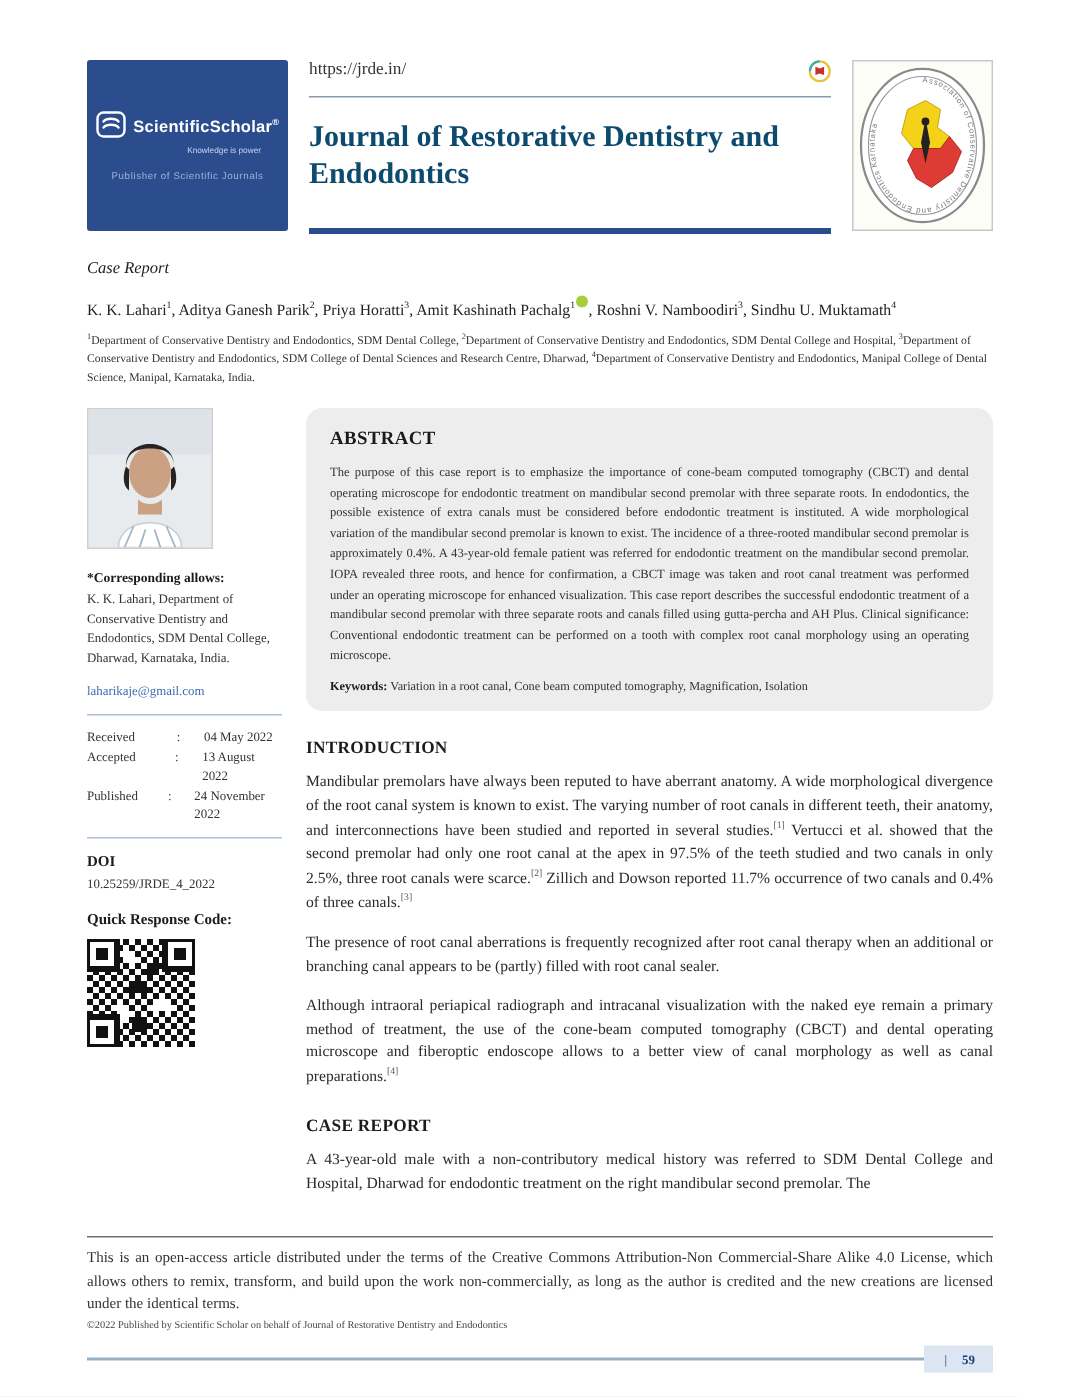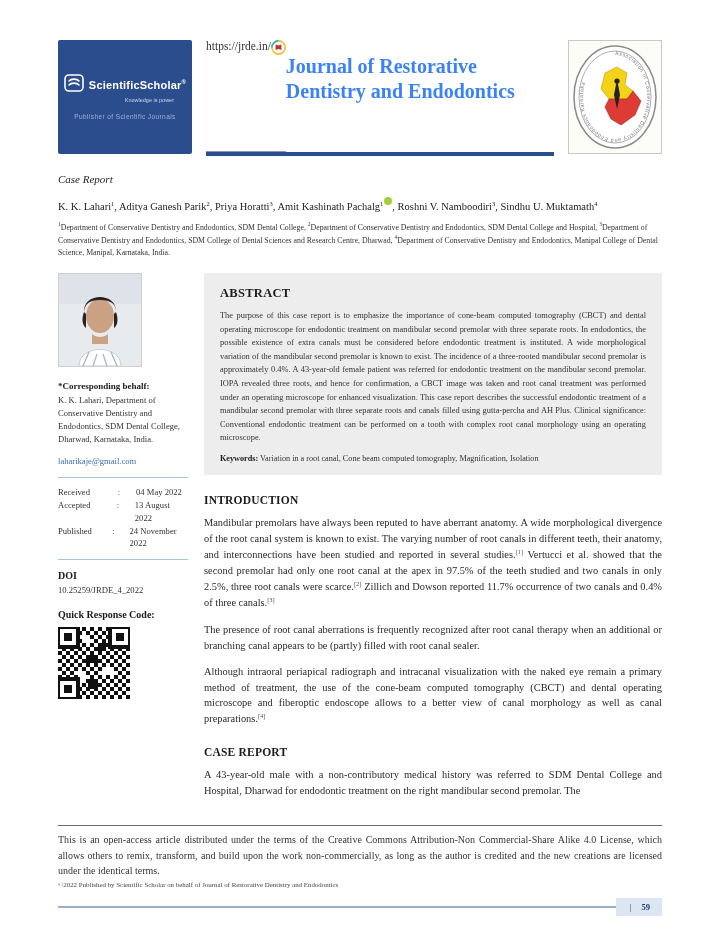--- a/index.html
+++ b/index.html
@@ -9,25 +9,25 @@
   
   .header{display:flex;align-items:stretch;gap:14px;height:116px;}
   .pub-logo{width:134px;height:114px;background:#2b4d8e;border-radius:2px;flex:0 0 auto;
             display:flex;flex-direction:column;justify-content:center;align-items:center;
             font-family:"Liberation Sans",sans-serif;color:#fff;}
   .pub-logo .row1{display:flex;align-items:center;gap:5px;}
   .pub-logo .brand{font-size:11px;font-weight:bold;letter-spacing:.2px;}
   .pub-logo .brand sup{font-size:6px;}
   .pub-logo .tag{font-size:5.5px;color:#c9d6ee;text-align:right;width:100%;padding-right:18px;box-sizing:border-box;margin-top:1px;}
   .pub-logo .sub{font-size:6.5px;color:#9db1d8;margin-top:10px;letter-spacing:.4px;}
-  .head-center{flex:1 1 auto;display:flex;border-bottom:4px solid #2b4d8e;}
+  .head-center{flex:1 1 auto;display:flex;flex-direction:column;border-bottom:4px solid #2b4d8e;}
   .url-row{display:flex;justify-content:space-between;align-items:flex-start;
            border-bottom:1.5px solid #8a9aa8;padding-bottom:4px;}
   .url{font-size:11.5px;color:#333;}
-  .jtitle{font-size:20px;font-weight:bold;color:#3b82f6;line-height:1.25;margin-top:14px;max-width:340px;}
+  .jtitle{font-size:20px;font-weight:bold;color:#0c4a6e;line-height:1.25;margin-top:14px;max-width:340px;}
   .emblem{width:92px;height:112px;border:1px solid #c8c8c8;background:#fdfdf8;flex:0 0 auto;
           display:flex;align-items:center;justify-content:center;}
   
   .category{font-style:italic;font-size:11px;margin-top:17px;color:#222;}
   .art-title{font-size:24px;color:#1b1b1b;margin-top:8px;letter-spacing:.2px;}
   .authors{font-size:10.5px;margin-top:12px;color:#222;}
   .authors sup{font-size:6.5px;}
   .orcid{display:inline-block;width:8px;height:8px;border-radius:50%;background:#a6ce39;
          color:#fff;font-family:"Liberation Sans",sans-serif;font-size:5px;line-height:8px;
          text-align:center;vertical-align:super;margin-left:1px;}
@@ -43,21 +43,21 @@
   .side-div{border:none;border-top:1px solid #a9c3dc;margin:9px 0 8px 0;}
   .date-row{display:flex;gap:12px;}
   .date-row .lab{width:44px;}
   .date-row .col{width:10px;text-align:center;}
   .doi-label,.qr-label{font-weight:bold;color:#1b1b1b;font-size:10px;}
   .doi-val{margin-top:1px;}
   .qr-label{margin-top:10px;}
   .qr{margin-top:5px;display:block;}
   .main{flex:1 1 auto;min-width:0;}
   
-  .abstract{background:#ededed;padding:13px 16px 12px 16px;}
+  .abstract{background:#ededed;padding:13px 16px 12px 16px;border-radius:11px;}
   .abs-head{font-weight:bold;font-size:12.5px;color:#1b1b1b;letter-spacing:.3px;}
   .abs-body{font-size:8.4px;line-height:1.62;text-align:justify;margin-top:8px;color:#333;}
   .keywords{font-size:8.2px;margin-top:9px;color:#333;}
   .keywords b{color:#1b1b1b;}
   
   .sec-head{font-weight:bold;font-size:11.5px;color:#1b1b1b;margin-top:19px;letter-spacing:.2px;}
   .para{font-size:10.4px;line-height:1.52;text-align:justify;margin-top:9px;color:#2a2a2a;}
   .para sup{font-size:6.5px;color:#555;}
   
   .foot-rule{border:none;border-top:1px solid #6f6f6f;margin:16px 0 0 0;}
@@ -143,21 +143,21 @@
           <path d="M20 92 C20 70, 62 70, 62 92 Z" fill="#ffffff" stroke="#c9ced4" stroke-width="1"></path>
           <path d="M24 92 l6 -14 M34 92 l4 -12 M48 92 l-4 -12 M58 92 l-6 -14" stroke="#9fb4c6" stroke-width="1.2" fill="none"></path>
           <ellipse cx="41" cy="42" rx="14" ry="17" fill="#caa183"></ellipse>
           <path d="M25 38 C24 18, 58 18, 57 38 C57 30, 52 26, 41 26 C30 26, 26 30, 25 38 Z" fill="#2a2220"></path>
           <path d="M25 38 C22 46, 24 52, 27 54 L27 40 Z" fill="#2a2220"></path>
           <path d="M57 38 C60 46, 58 52, 55 54 L55 40 Z" fill="#2a2220"></path>
           <path d="M33 60 C37 64, 45 64, 49 60 L49 70 L33 70 Z" fill="#caa183"></path>
         </svg>
       </span>
 
-      <div class="corr-label">*Corresponding behalf:</div>
+      <div class="corr-label">*Corresponding allows:</div>
       <div class="corr-text">K. K. Lahari, Department of Conservative Dentistry and Endodontics, SDM Dental College, Dharwad, Karnataka, India.</div>
       <a class="email" href="#">laharikaje@gmail.com</a>
 
       <hr class="side-div">
 
       <div class="date-row">
         <span class="lab">Received</span>
           <span class="col">:</span>
           <span>04 May 2022</span>
       </div>

